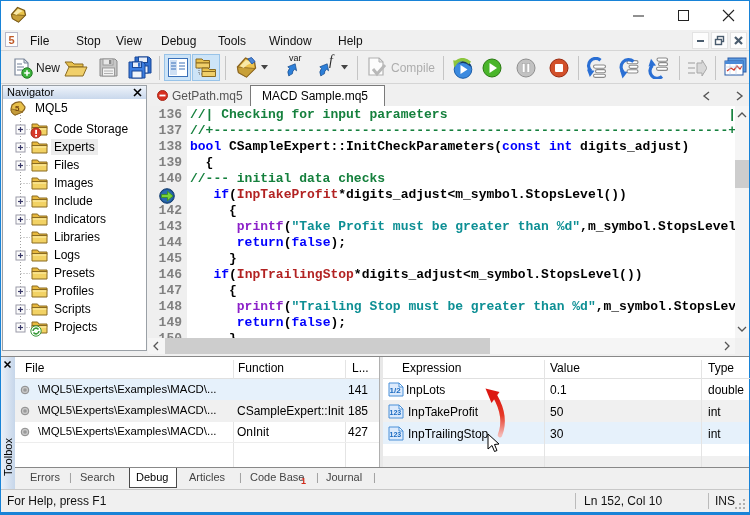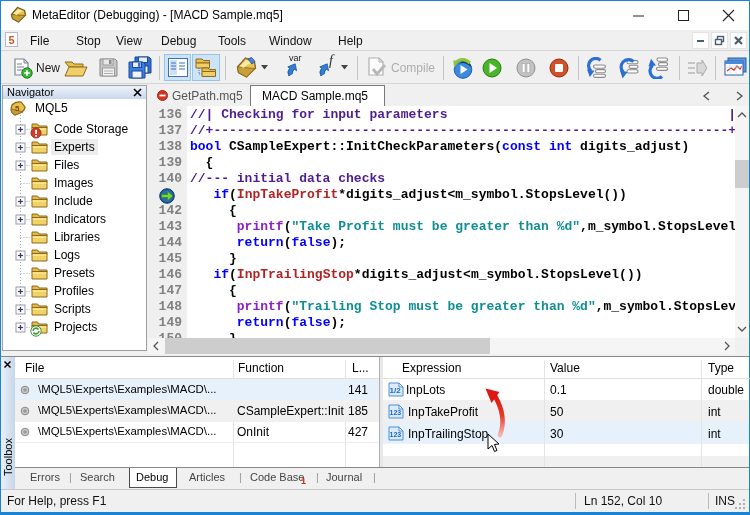--- a/index.html
+++ b/index.html
@@ -25,21 +25,21 @@
 .ti { position:absolute; font-size:12px; color:#000; white-space:nowrap; }
 
 #edit { position:absolute; left:148px; top:84px; width:601px; height:272px; background:#f0f0f0; }
 #tabbar { position:absolute; left:0; top:0; width:601px; height:22px; }
 #codearea { position:absolute; left:0; top:22px; width:587px; height:232px; background:#fff; overflow:hidden; }
 #gutter { position:absolute; left:0; top:0; width:39px; height:232px; background:#efefef; }
 pre.code { position:absolute; left:0px; top:1px; font-family:"Liberation Mono", monospace; font-size:13px; font-weight:bold; line-height:16px; white-space:pre; }
 #lnums { left:4px; color:#808080; text-align:right; width:30px; }
 #ctext { left:42px; color:#000; }
 .kw { color:#0000ff; }
-.cm { color:#4c1d95;margin-top:21px; }
+.cm { color:#15803d;margin-top:21px; }
 .str { color:#0d8f94; }
 .fn { color:#8b1fc8; }
 .inp { color:#b22222; }
 
 #vsb { position:absolute; left:587px; top:22px; width:14px; height:232px; background:#f5f5f5; }
 #hsb { position:absolute; left:0; top:254px; width:587px; height:16px; background:#f5f5f5; }
 
 #toolbox { position:absolute; left:1px; top:356px; width:748px; height:133px; background:#f0f0f0; border-top:1px solid #888; }
 #tbstrip { position:absolute; left:0; top:0; width:14px; height:133px; background:linear-gradient(90deg,#eaf0f8,#c6d6ea); }
 #tbl1 { position:absolute; left:14px; top:0px; width:364px; height:110px; background:#fff; }
@@ -55,21 +55,20 @@
 </style>
 </head>
 <body>
 <div id="frame"></div>
 <div id="titlebar">
  <svg class="abs" style="left:8px;top:5px" width="18" height="18" viewBox="0 0 18 18">
   <path d="M2.5 8.5 L8.5 1.5 L15.5 4.5 L16.5 9 L9.5 16 L3.5 12.5 Z" fill="#e9c349" stroke="#7a5a18" stroke-width="1.3"></path>
   <path d="M2.5 8.5 L16 9.5 L9.5 16 L3.5 12.5 Z" fill="#c8a038" stroke="#7a5a18" stroke-width="0.8"></path>
   <path d="M4.5 7.5 L9 3 L14 5 Q10 6.5 7.5 9 Z" fill="#f8e9a8"></path>
  </svg>
- <div id="titletext">MetaEditor (Debugging) - [MACD Sample.mq5]</div>
  <svg class="capbtn" style="left:615px" width="45" height="29">
       <line x1="17" y1="15" x2="28" y2="15" stroke="#222" stroke-width="1"></line>
     </svg>
  <svg class="capbtn" style="left:660px" width="45" height="29">
       <rect x="17.5" y="9.5" width="10" height="10" fill="none" stroke="#222" stroke-width="1"></rect>
     </svg>
  <svg class="capbtn" style="left:705px" width="45" height="29">
       <path d="M17 9 L28 20 M28 9 L17 20" stroke="#222" stroke-width="1.1" fill="none"></path>
     </svg>
 </div>

